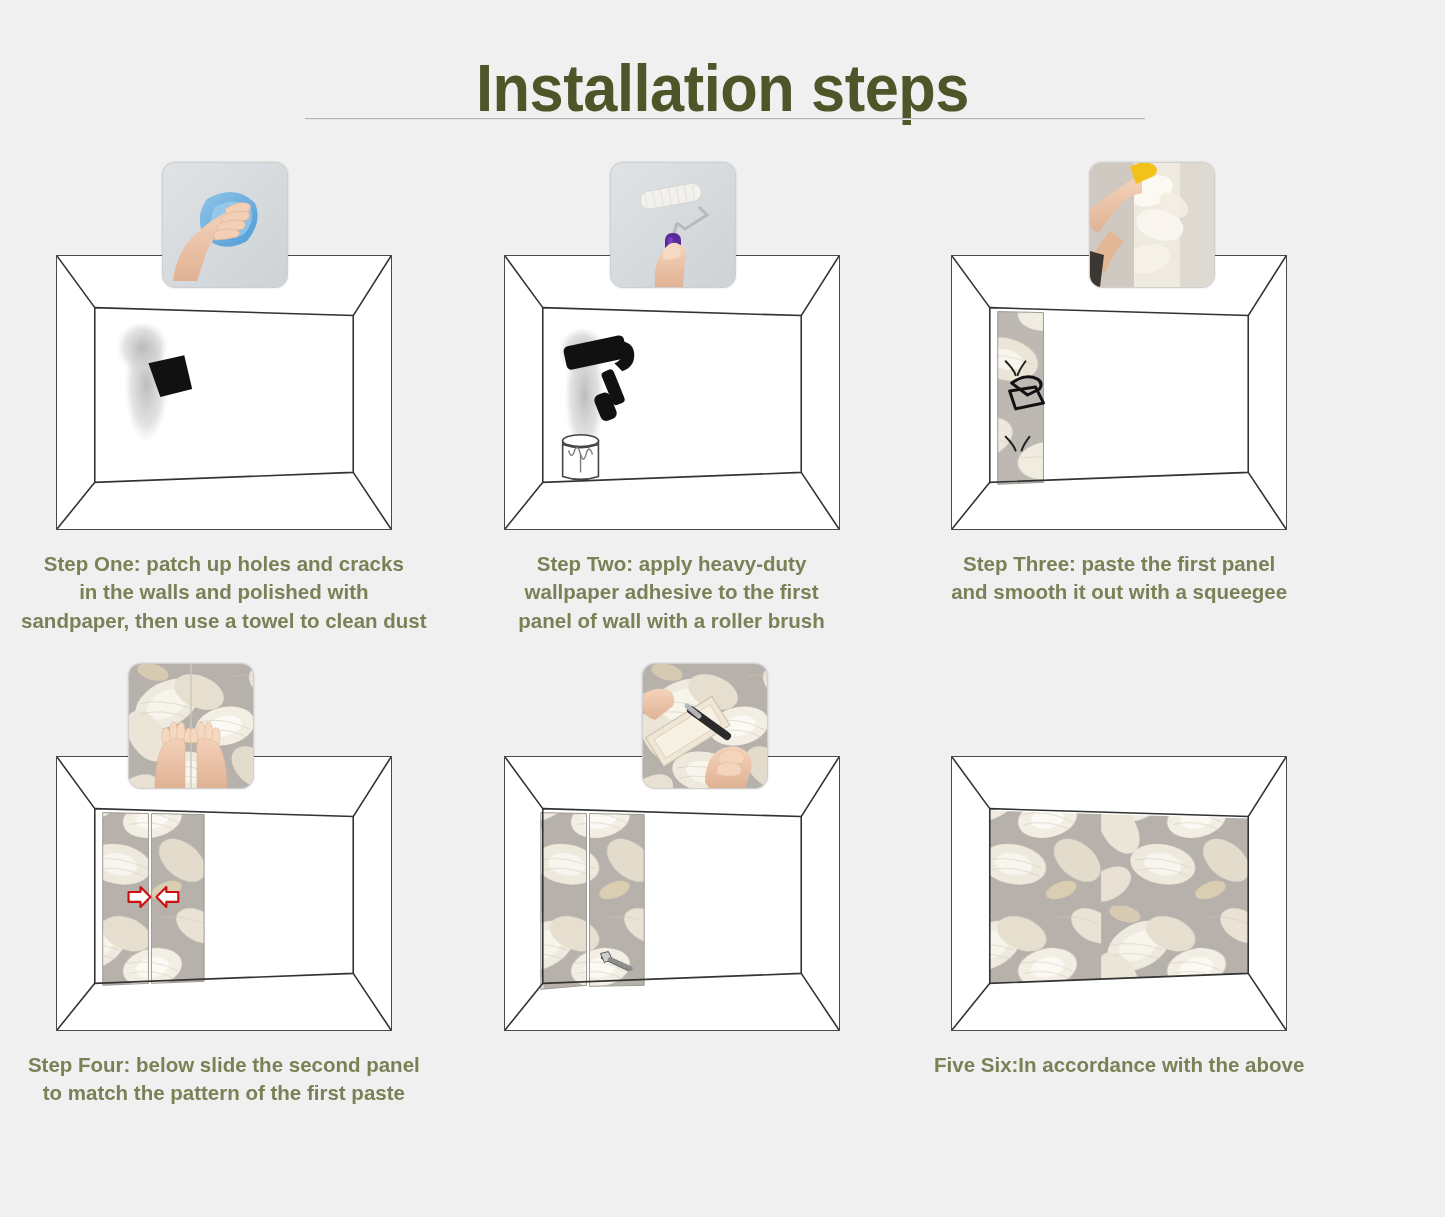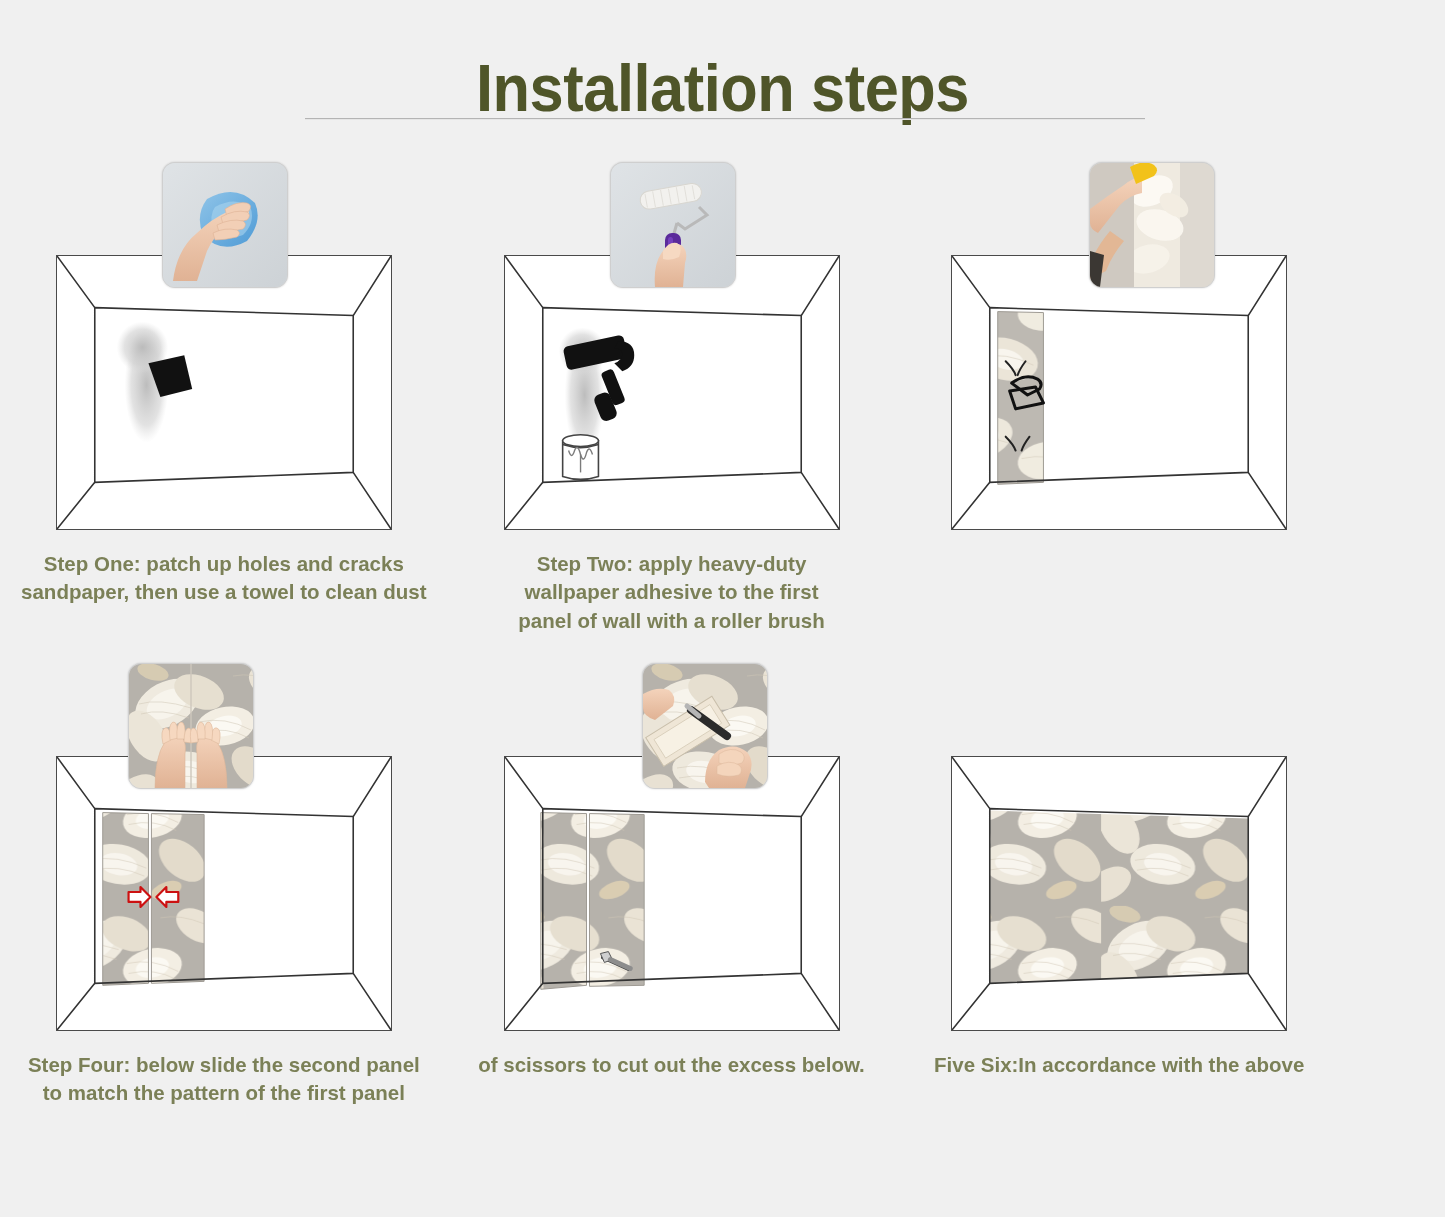--- a/index.html
+++ b/index.html
@@ -207,20 +207,21 @@
                 <path d="M62 46 Q74 38 84 40 Q90 42 86 48 Q76 52 64 54 Z"></path>
                 <path d="M58 54 Q72 46 84 49 Q89 52 84 57 Q72 60 60 61 Z"></path>
                 <path d="M54 62 Q68 55 80 58 Q85 61 80 66 Q68 69 56 69 Z"></path>
                 <path d="M50 70 Q62 64 74 67 Q79 70 74 74 Q62 77 52 77 Z"></path>
               </g>
             </svg>
           </div>
         </div>
         <div class="caption">
           <div>Step One: patch up holes and cracks</div>
+          <div>in the walls and polished with</div>
           <div>sandpaper, then use a towel to clean dust</div>
         </div>
       </div>
 
       <div class="cell">
         <div class="illus">
           <div class="room">
             <svg viewBox="0 0 336 275" preserveAspectRatio="none">
               <polygon points="38,52 298,60 298,218 38,228" fill="#ffffff"></polygon>
               <g stroke="#333" stroke-width="1.6" fill="none">
@@ -321,20 +322,24 @@
               <rect x="0" y="0" width="44" height="124" fill="#cfc9c1"></rect>
 
               <path d="M0 46 Q16 34 34 22 Q44 14 52 14 L52 30 Q40 32 30 42 L8 70 Q0 66 0 60 Z" fill="url(#skin)"></path>
               <path d="M0 100 Q8 82 20 68 L34 78 Q22 92 16 108 L0 116 Z" fill="#e2b795"></path>
 
               <path d="M0 88 L14 92 L10 124 L0 124 Z" fill="#3b3733"></path>
 
               <path d="M40 4 q14 -8 24 -2 q6 5 0 11 l-18 8 z" fill="#f2c21a"></path>
             </svg>
           </div>
+        </div>
+        <div class="caption">
+          <div>Step Three: paste the first panel</div>
+          <div>and smooth it out with a squeegee</div>
         </div>
       </div>
     </div>
 
     <div class="row" style="margin-top:16px;">
 
       <div class="cell">
         <div class="illus">
           <div class="room">
             <svg viewBox="0 0 336 275" preserveAspectRatio="none">
@@ -378,21 +383,21 @@
                 <path d="M90 80 q3 -14 -2 -16 q-5 -2 -6 12 z"></path>
                 <path d="M83 76 q2 -16 -3 -18 q-5 -1 -5 16 z"></path>
                 <path d="M76 75 q1 -16 -4 -17 q-5 0 -4 17 z"></path>
                 <path d="M69 78 q0 -14 -5 -14 q-4 1 -2 15 z"></path>
               </g>
             </svg>
           </div>
         </div>
         <div class="caption">
           <div>Step Four: below slide the second panel</div>
-          <div>to match the pattern of the first panel</div>
+          <div>to match the pattern of the first paste</div>
         </div>
       </div>
 
       <div class="cell">
         <div class="illus">
           <div class="room">
             <svg viewBox="0 0 336 275" preserveAspectRatio="none">
               <polygon points="38,52 298,60 298,218 38,228" fill="#ffffff"></polygon>
               <g>
                 <polygon points="36,56 82,57 82,230 36,234" fill="url(#floral)"></polygon>
@@ -429,21 +434,20 @@
               <path d="M0 30 Q14 22 26 26 Q34 32 30 42 L12 56 Q0 52 0 44 Z" fill="url(#skin)"></path>
               <path d="M62 118 Q62 96 76 86 Q92 78 104 88 Q112 98 106 112 L102 124 L66 124 Z" fill="url(#skin)"></path>
               <g fill="#f4d5bc" stroke="#ddb89c" stroke-width=".5">
                 <path d="M76 90 q12 -8 22 -2 q6 5 1 11 q-12 4 -23 0 z"></path>
                 <path d="M74 102 q12 -7 22 -1 q5 5 0 10 q-12 3 -22 -1 z"></path>
               </g>
             </svg>
           </div>
         </div>
         <div class="caption">
-          <div>of scissors to cut out the excess below.</div>
         </div>
       </div>
 
       <div class="cell">
         <div class="illus">
           <div class="room">
             <svg viewBox="0 0 336 275" preserveAspectRatio="none">
 
               <polygon points="38,52 298,60 298,218 38,228" fill="#ffffff"></polygon>
               <g>

